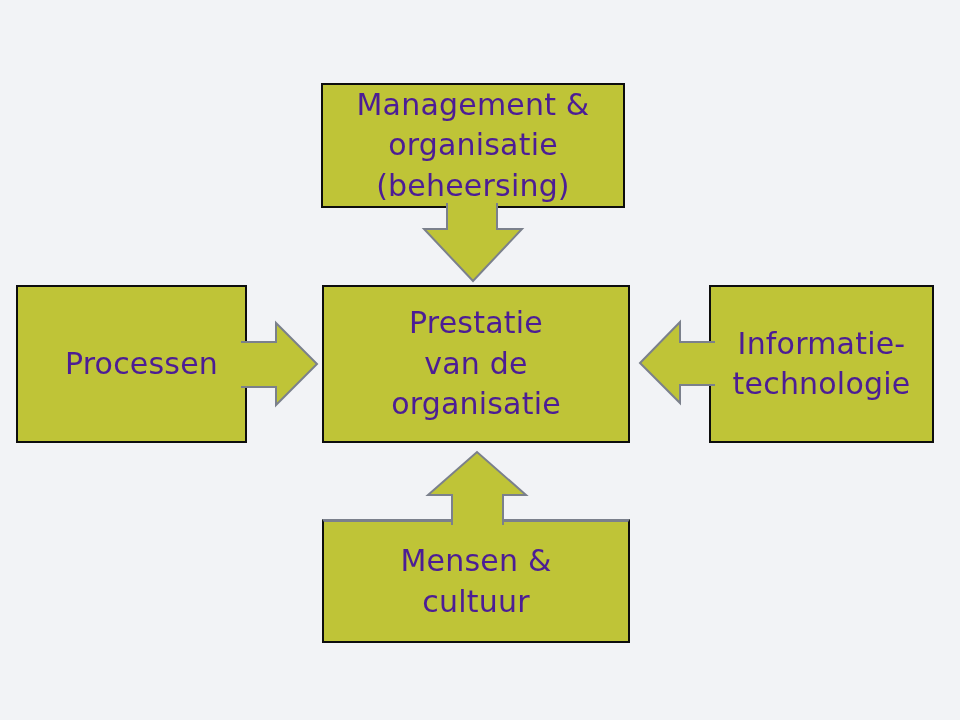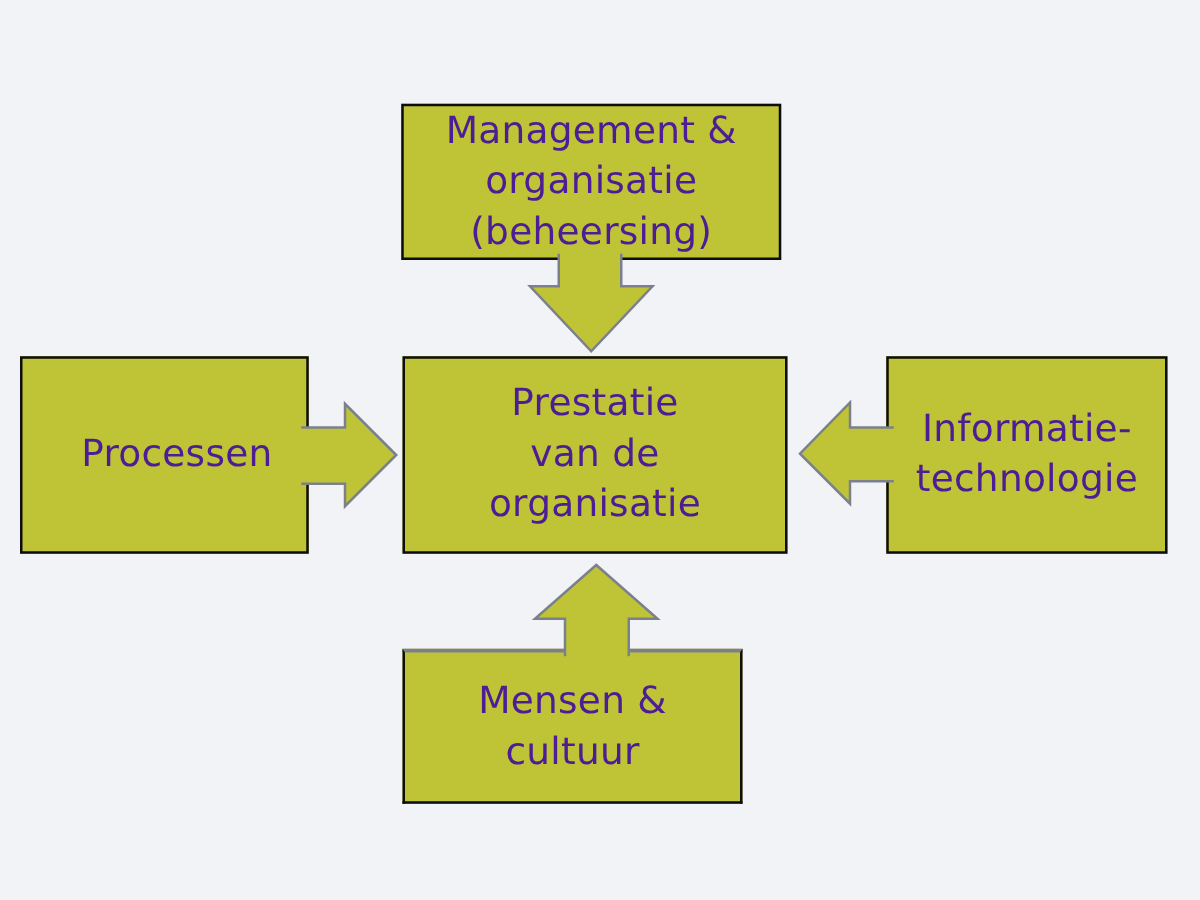--- a/index.html
+++ b/index.html
@@ -30,21 +30,21 @@
     font-size: 30px;
     line-height: 1.35;
     color: #4c1d95;
     letter-spacing: 0.2px;
   }
 
   .node-top    { left: 321px; top:  83px; width: 304px; height: 125px; }
   .node-left   { left:  16px; top: 285px; width: 231px; height: 158px; padding-left: 20px; }
   .node-center { left: 322px; top: 285px; width: 308px; height: 158px; }
   .node-right  { left: 709px; top: 285px; width: 225px; height: 158px; }
-  .node-bottom { left: 322px; top: 519px; width: 272px; height: 124px;
+  .node-bottom { left: 322px; top: 519px; width: 308px; height: 124px;
                  border-top: 3px solid #7b808c; }
 
   .arrows-layer {
     position: absolute;
     left: 0; top: 0;
     width: 960px; height: 720px;
     z-index: 2;
     pointer-events: none;
   }
 

